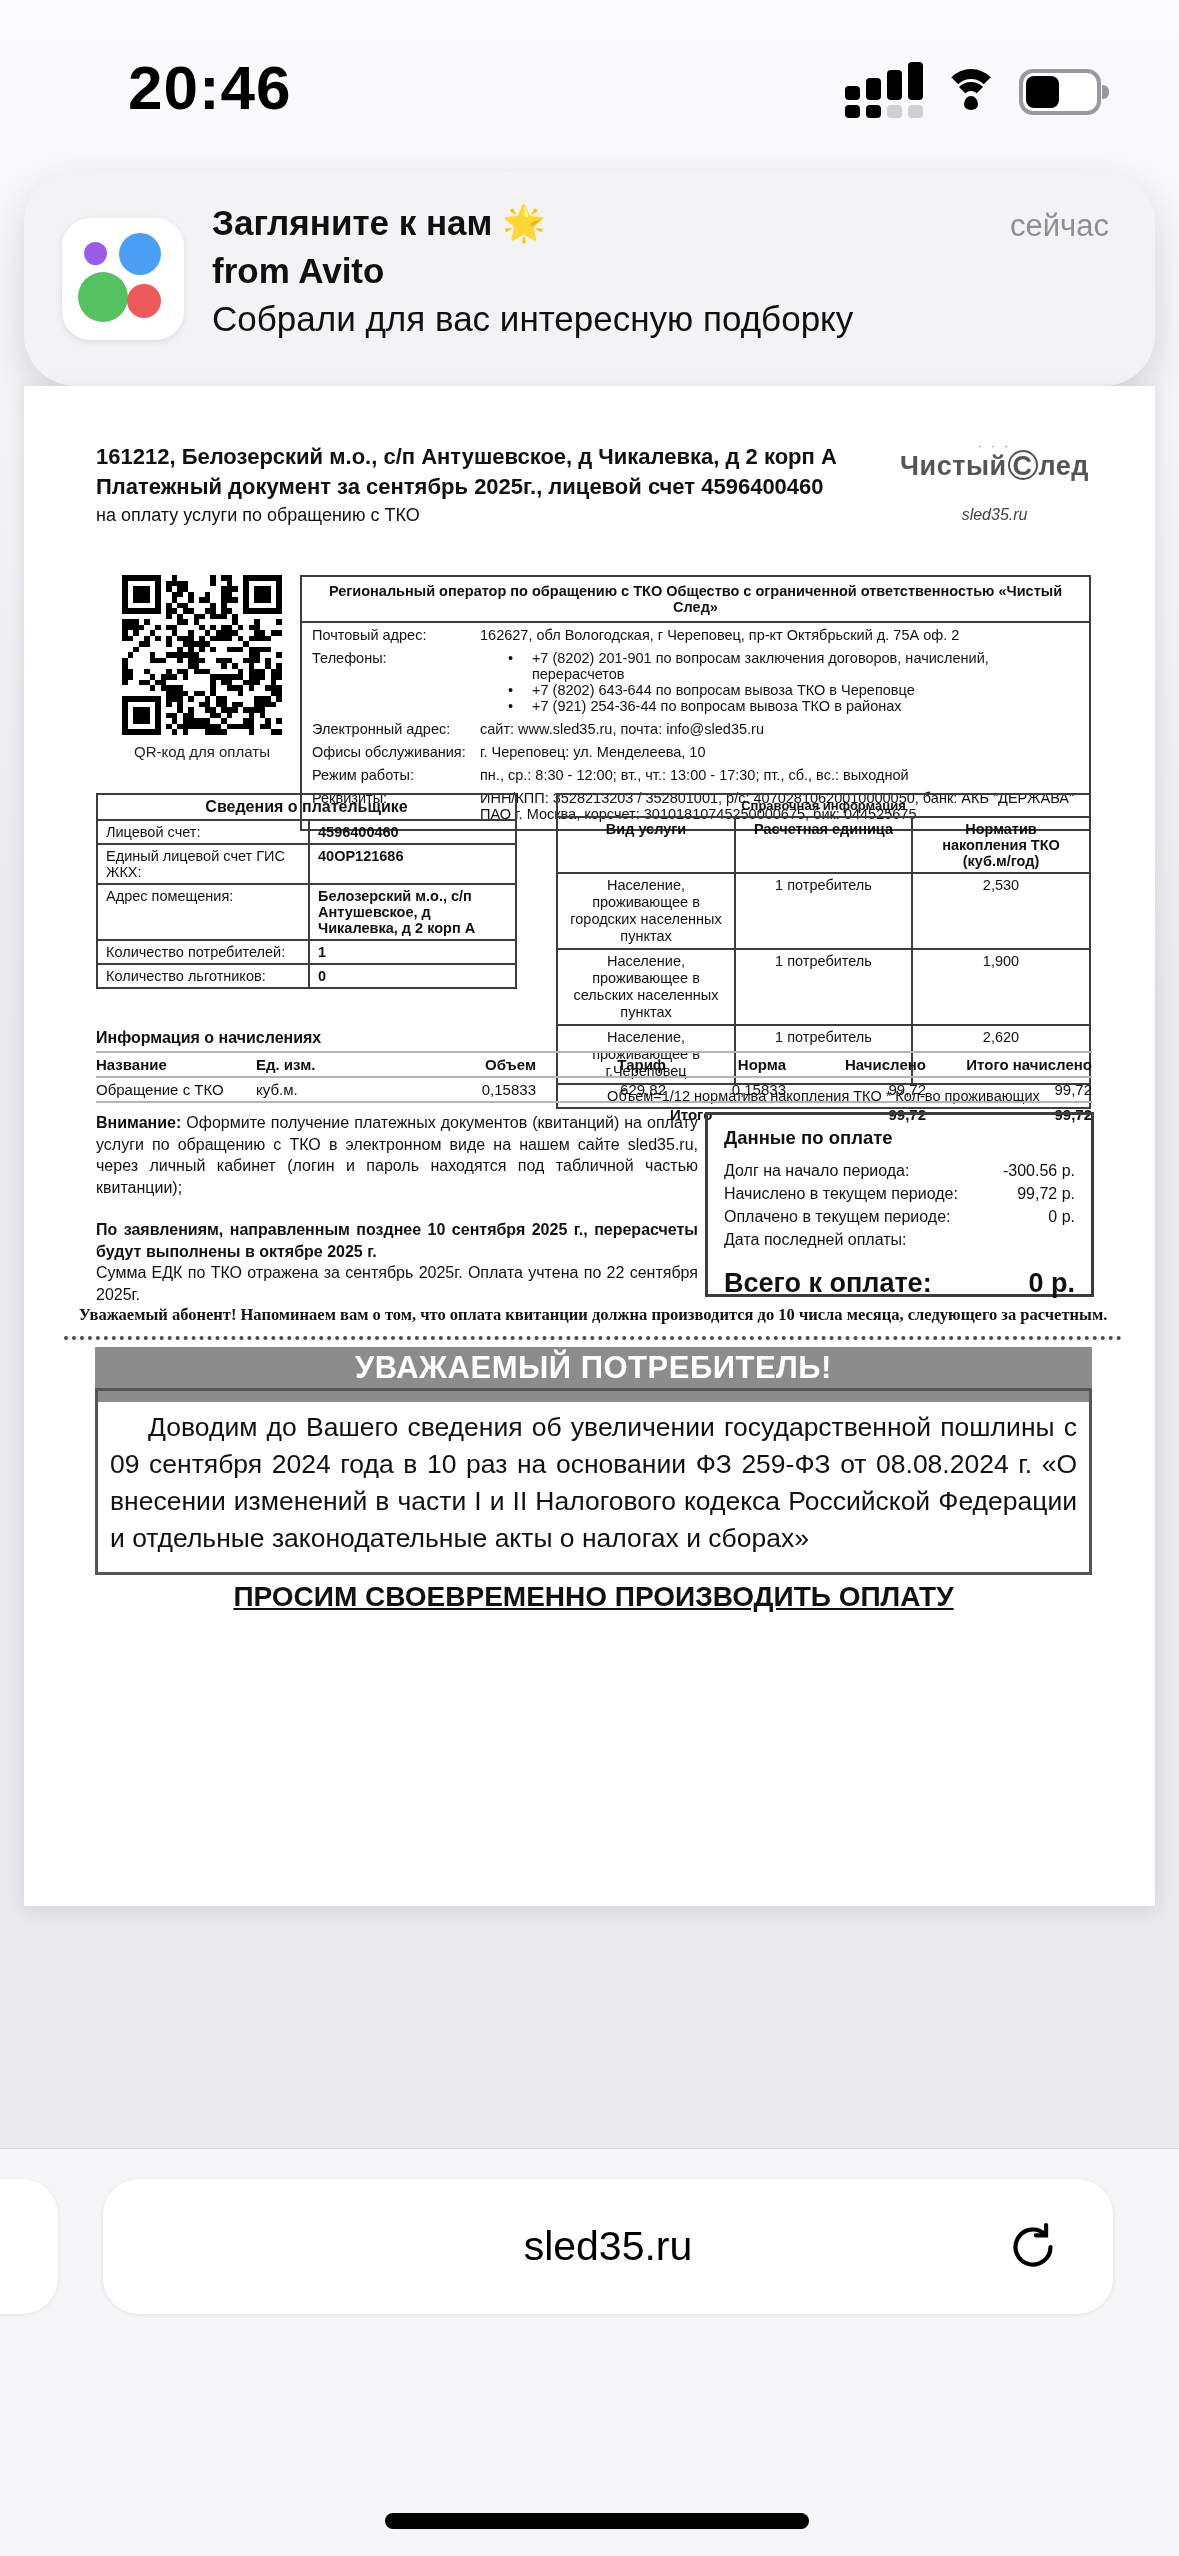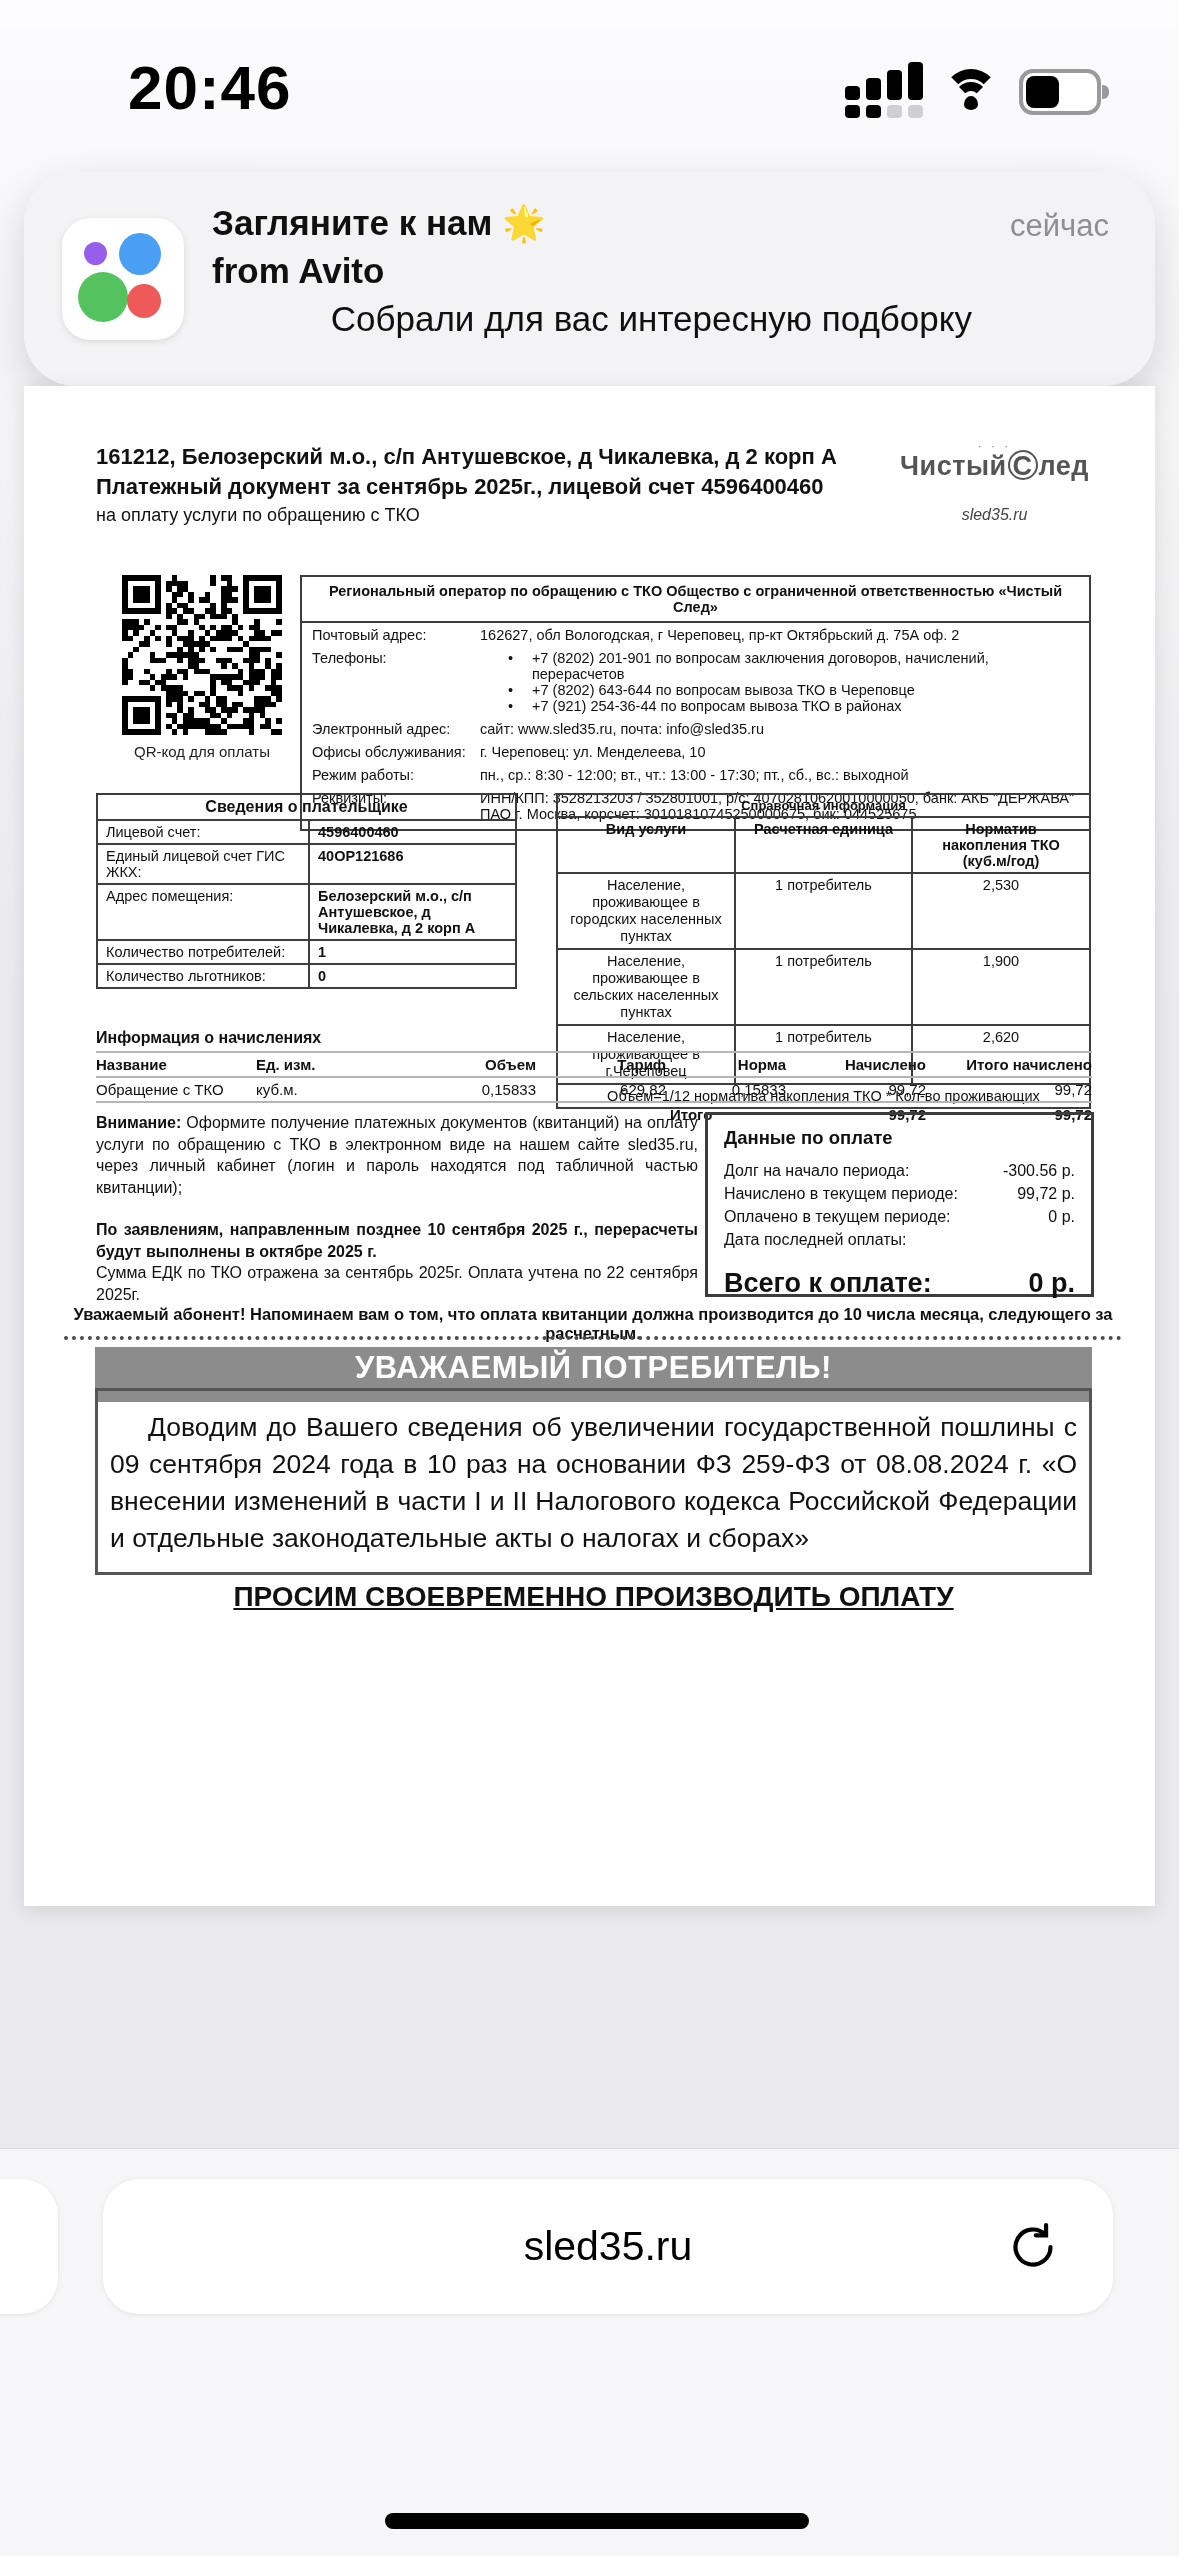--- a/index.html
+++ b/index.html
@@ -31,21 +31,21 @@
   .notif-appicon { position:absolute; left:38px; top:46px; width:122px; height:122px; background:#fff; border-radius:28px;
                    box-shadow:0 2px 6px rgba(0,0,0,.10); overflow:hidden; }
   .notif-appicon i { position:absolute; border-radius:50%; }
   .av-purple { left:22px; top:24px; width:23px; height:23px; background:#965eeb; }
   .av-blue   { left:57px; top:15px; width:42px; height:42px; background:#4a9ff5; }
   .av-green  { left:16px; top:54px; width:50px; height:50px; background:#54c35f; }
   .av-red    { left:65px; top:66px; width:34px; height:34px; background:#ee5a5a; }
   .notif-text { position:absolute; left:188px; top:27px; width:760px; color:#101010; }
   .notif-title { font-size:35px; font-weight:bold; line-height:48px; }
   .notif-sub   { font-size:35px; font-weight:bold; line-height:48px; }
-  .notif-body  { font-size:35px; line-height:48px;text-align:right; }
+  .notif-body  { font-size:35px; line-height:48px; }
   .notif-when { position:absolute; right:46px; top:36px; font-size:31px; color:#8e8e93; }
 
   
   .page { position:absolute; left:24px; top:386px; width:1131px; height:1520px; background:#fff;
           box-shadow:0 4px 18px rgba(0,0,0,.10); color:#111; }
   .doc-header { position:absolute; left:72px; top:56px; }
   .dh1 { font-size:22px; font-weight:bold; line-height:30px; }
   .dh2 { font-size:22px; font-weight:bold; line-height:30px; }
   .dh3 { font-size:18px; line-height:26px; }
   .doc-logo { position:absolute; right:66px; top:56px; text-align:center; color:#555; }
@@ -94,21 +94,21 @@
   .attention p { margin-bottom:21px; }
   .attention .gap { margin-bottom:0;font-weight:bold; }
   .attention .last { margin-top:44px; }
   .att-b { font-weight:bold; }
 
   .paybox { position:absolute; left:681px; top:726px; width:389px; height:185px; border:3px solid #3c3c3c; padding:12px 16px; }
   .paybox-title { font-size:18.5px; font-weight:bold; margin-bottom:10px; }
   .pay-row { display:flex; justify-content:space-between; font-size:16px; line-height:23px; }
   .pay-total { display:flex; justify-content:space-between; font-size:27px; font-weight:bold; margin-top:17px; }
 
-  .reminder { position:absolute; left:40px; top:919px; width:1058px; text-align:center; font-size:16.5px; font-weight:bold; }
+  .reminder { position:absolute; left:40px; top:919px; width:1058px; text-align:center; font-size:16.5px; font-weight:bold;font-family:Liberation Serif, serif; }
   .dotted { position:absolute; left:40px; top:950px; width:1058px; border-top:4px dotted #4a4a4a; }
   .banner { position:absolute; left:71px; top:961px; width:997px; height:55px; background:#8c8c8c; color:#fff;
             font-size:31px; font-weight:bold; text-align:center; line-height:41px; letter-spacing:.5px; }
   .notice { position:absolute; left:71px; top:1002px; width:997px; height:187px; border:3px solid #555; padding:18px 12px 0; }
   .notice-body { font-size:26.5px; line-height:37px; text-align:justify; text-indent:38px; }
   .notice-cta { margin-top:24px; text-align:center; font-size:28px; font-weight:bold; text-decoration:underline; }
 
   
   .chrome { position:absolute; left:0; top:2148px; width:1179px; height:408px; background:#f6f6f8; border-top:1px solid #d9d9dd; }
   .tab-stub { position:absolute; left:-52px; top:30px; width:110px; height:135px; background:#fff; border-radius:36px; box-shadow:0 1px 4px rgba(0,0,0,.08); }

